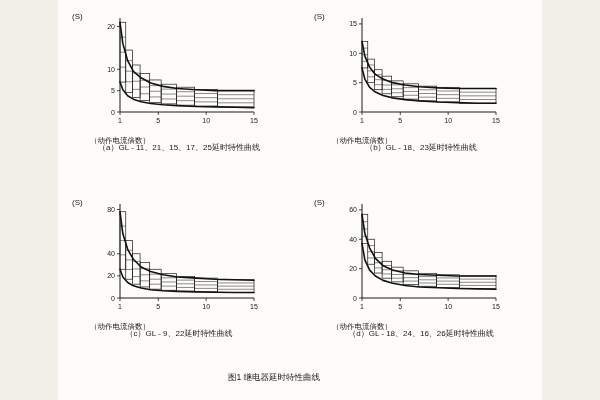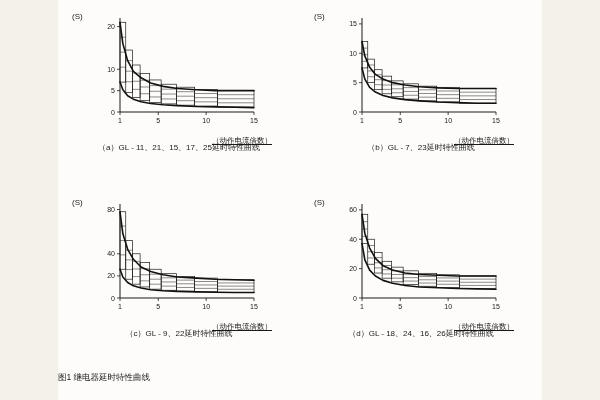--- a/index.html
+++ b/index.html
@@ -59,42 +59,42 @@
     left: 40px;
     top: 8px;
     width: 162px;
     height: 118px;
   }
   .plot svg {
     display: block;
   }
   .xaxis-caption {
     position: absolute;
-    left: 52px;
+    left: 32px;
     top: 132px;
     width: 162px;
-    text-align: right;
+    text-align: left;
     font-size: 7.5px;
     color: #1a1a1a;
-    text-decoration: underline;
   }
   .panel-caption {
     position: absolute;
     left: 0;
     top: 138px;
     width: 242px;
     text-align: center;
     font-size: 8px;
     color: #1a1a1a;
   }
   .fig-caption {
     position: absolute;
     left: 58px;
     top: 372px;
     width: 432px;
+    text-align: center;
     font-size: 8.5px;
     color: #1a1a1a;
   }
   .tick-text {
     font-size: 7px;
     fill: #1a1a1a;
     font-family: "Liberation Sans", sans-serif;
   }
 </style>
 </head>
@@ -228,21 +228,21 @@
           <line x1="96.65714285714286" y1="86.340625" x2="119.62857142857142" y2="86.340625" stroke="#1a1a1a" stroke-width="0.5"></line>
           <rect x="119.62857142857142" y="76.5" width="36.37142857142858" height="14.6875" fill="none" stroke="#1a1a1a" stroke-width="0.7"></rect>
           <line x1="119.62857142857142" y1="80.171875" x2="156" y2="80.171875" stroke="#1a1a1a" stroke-width="0.5"></line>
           <line x1="119.62857142857142" y1="83.84375" x2="156" y2="83.84375" stroke="#1a1a1a" stroke-width="0.5"></line>
           <line x1="119.62857142857142" y1="87.515625" x2="156" y2="87.515625" stroke="#1a1a1a" stroke-width="0.5"></line>
           <polyline points="22.00,29.50 24.87,44.19 29.66,55.35 35.40,62.40 43.06,67.10 52.63,70.63 65.07,72.97 79.43,74.74 98.57,75.91 117.71,76.50 136.86,76.50 156.00,76.50" fill="none" stroke="#111111" stroke-width="1.6" stroke-linejoin="round" stroke-linecap="round"></polyline>
           <polyline points="22.00,55.94 24.87,67.10 29.66,75.33 35.40,80.03 43.06,83.55 52.63,85.90 65.07,87.66 79.43,88.84 98.57,90.01 117.71,90.60 136.86,91.19 156.00,91.19" fill="none" stroke="#111111" stroke-width="1.6" stroke-linejoin="round" stroke-linecap="round"></polyline>
         </svg>
     </div>
     <div class="xaxis-caption">（动作电流倍数）</div>
-    <div class="panel-caption">（b）GL - 7、23延时特性曲线</div>
+    <div class="panel-caption">（b）GL - 18、23延时特性曲线</div>
   </div>
 
   <div class="panel p-c">
     <div class="unit-label">(S)</div>
     <div class="plot">
       <svg width="162" height="118" viewBox="0 0 162 118">
           <line x1="22" y1="6" x2="22" y2="100" stroke="#1a1a1a" stroke-width="1"></line>
           <line x1="22" y1="100" x2="156" y2="100" stroke="#1a1a1a" stroke-width="1"></line>
           <line x1="19" y1="100" x2="22" y2="100" stroke="#1a1a1a" stroke-width="0.8"></line>
           <text x="17" y="102.5" text-anchor="end" class="tick-text">0</text>

